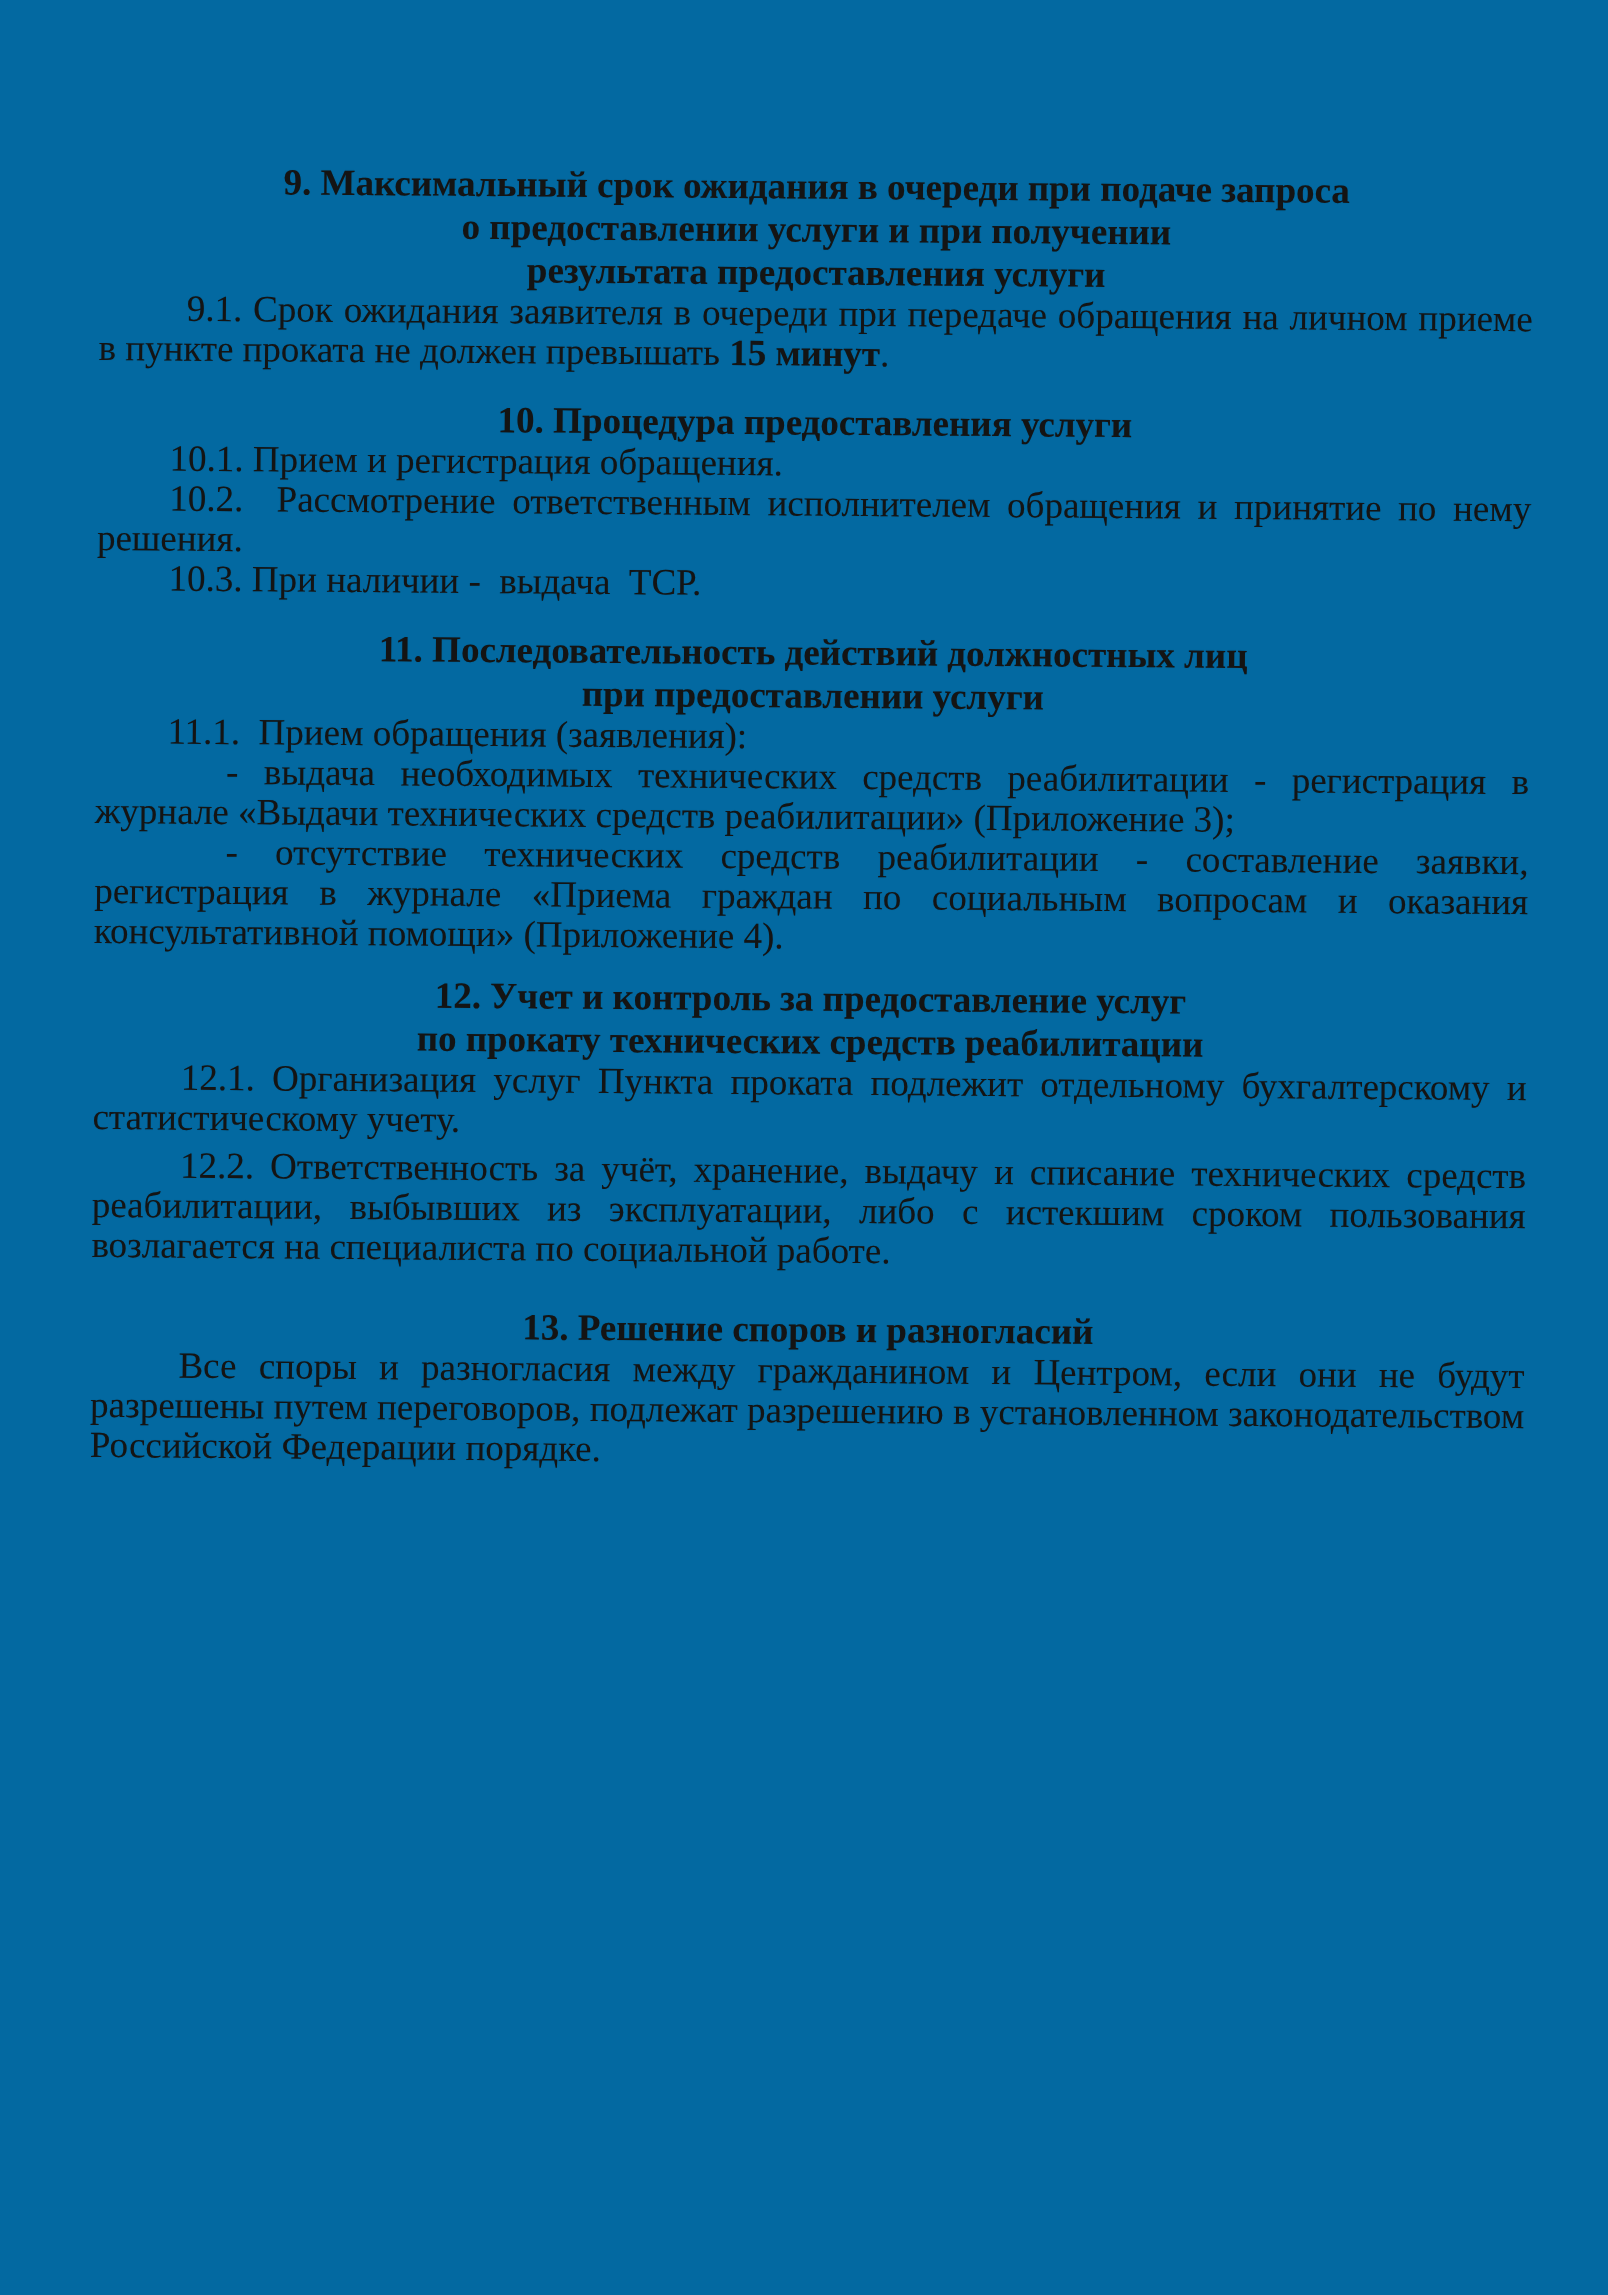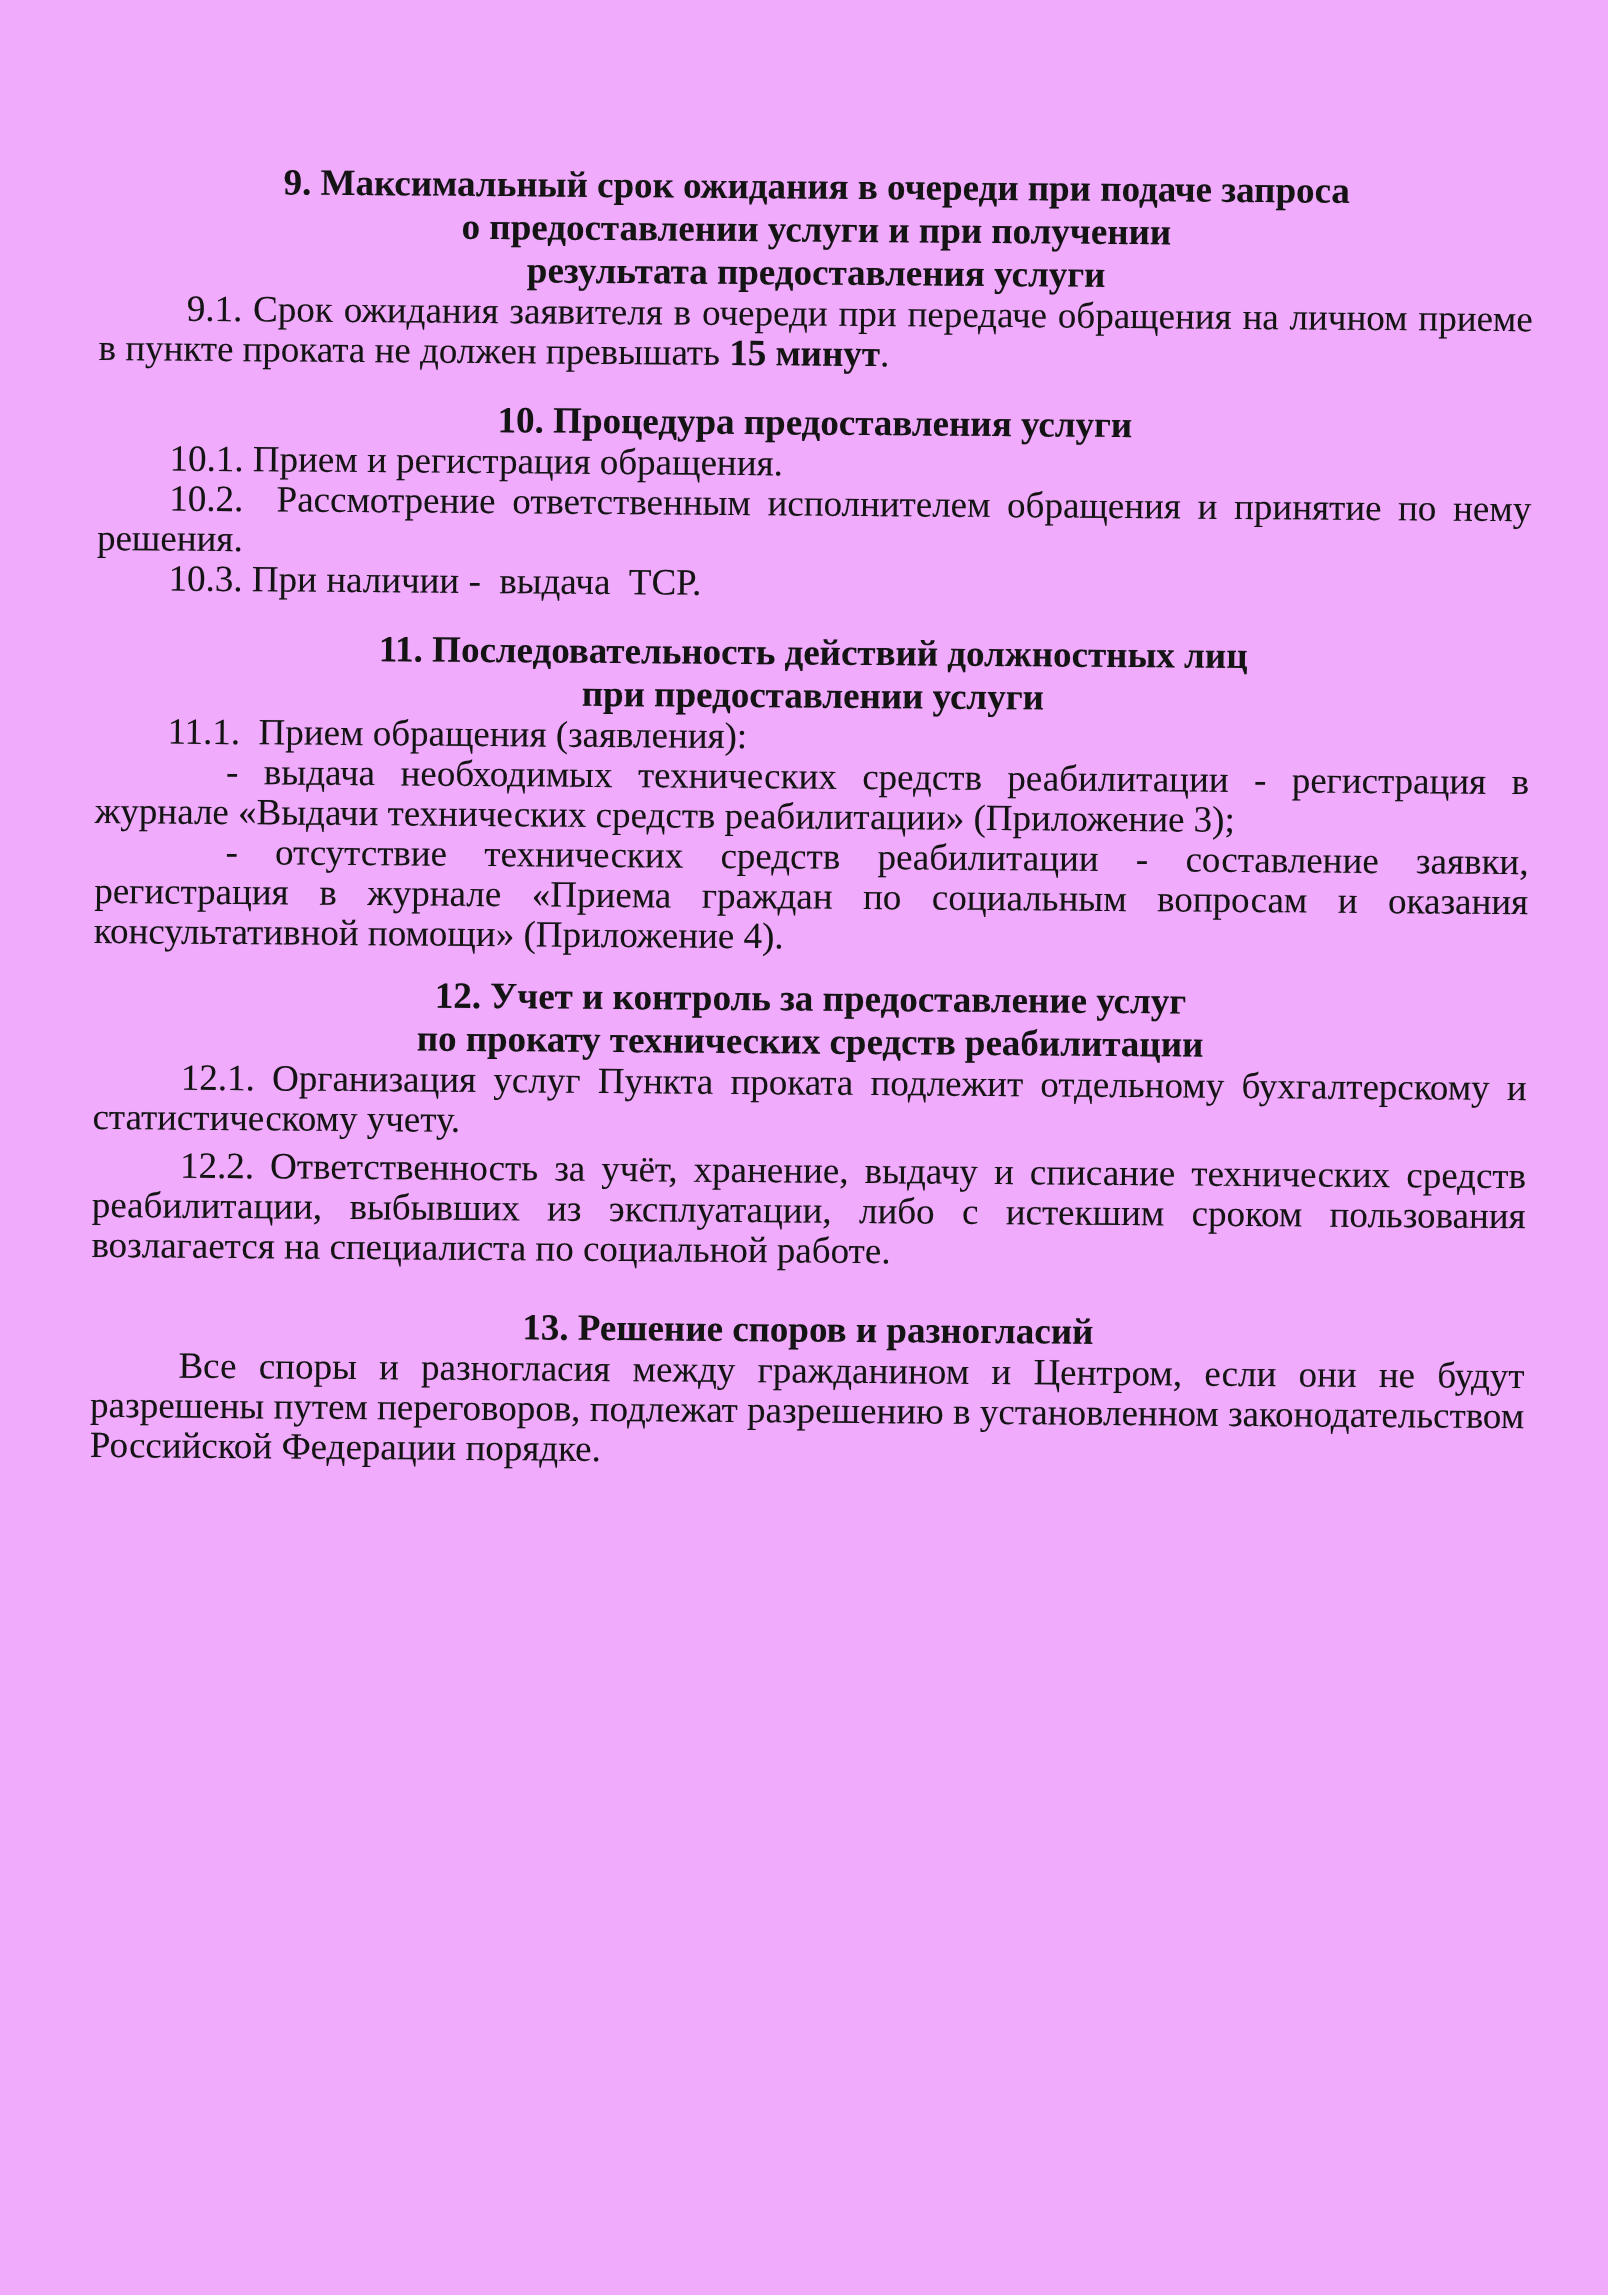--- a/index.html
+++ b/index.html
@@ -4,21 +4,21 @@
 <style>
   html, body {
     margin: 0;
     padding: 0;
     background: #e8e8e8;
   }
   .page {
     position: relative;
     width: 1609px;
     height: 2295px;
-    background: #f0abfc;
+    background: #0369a1;
     overflow: hidden;
     font-family: "Liberation Serif", "DejaVu Serif", serif;
     color: #141414;
   }
   .content {
     position: absolute;
     top: 159px;
     left: 100px;
     width: 1434px;
     font-size: 37px;

